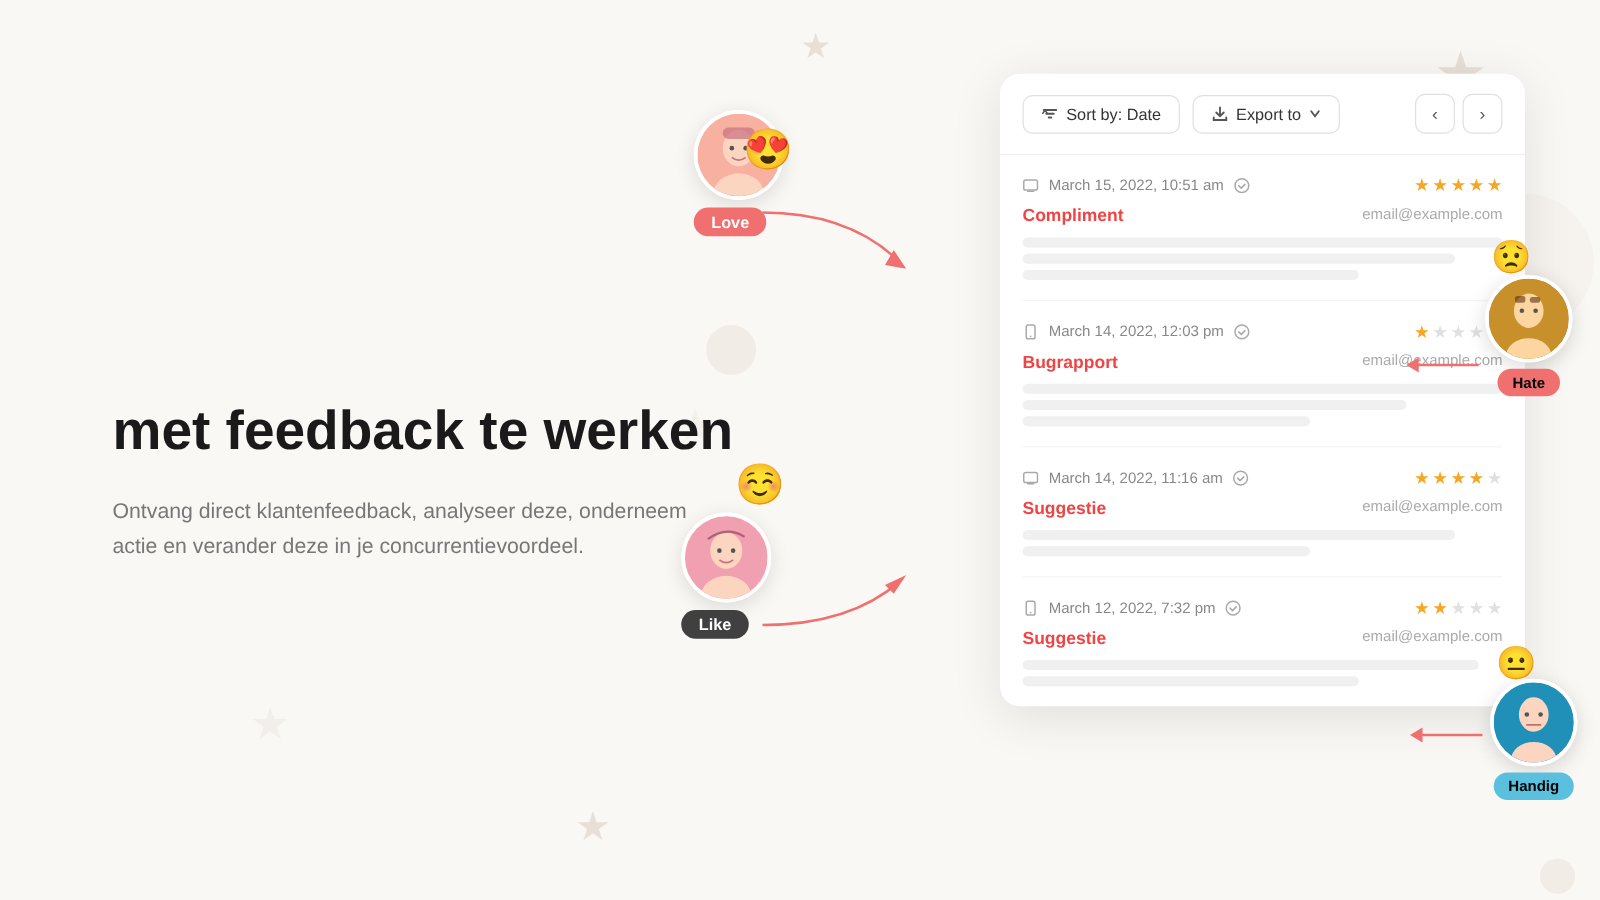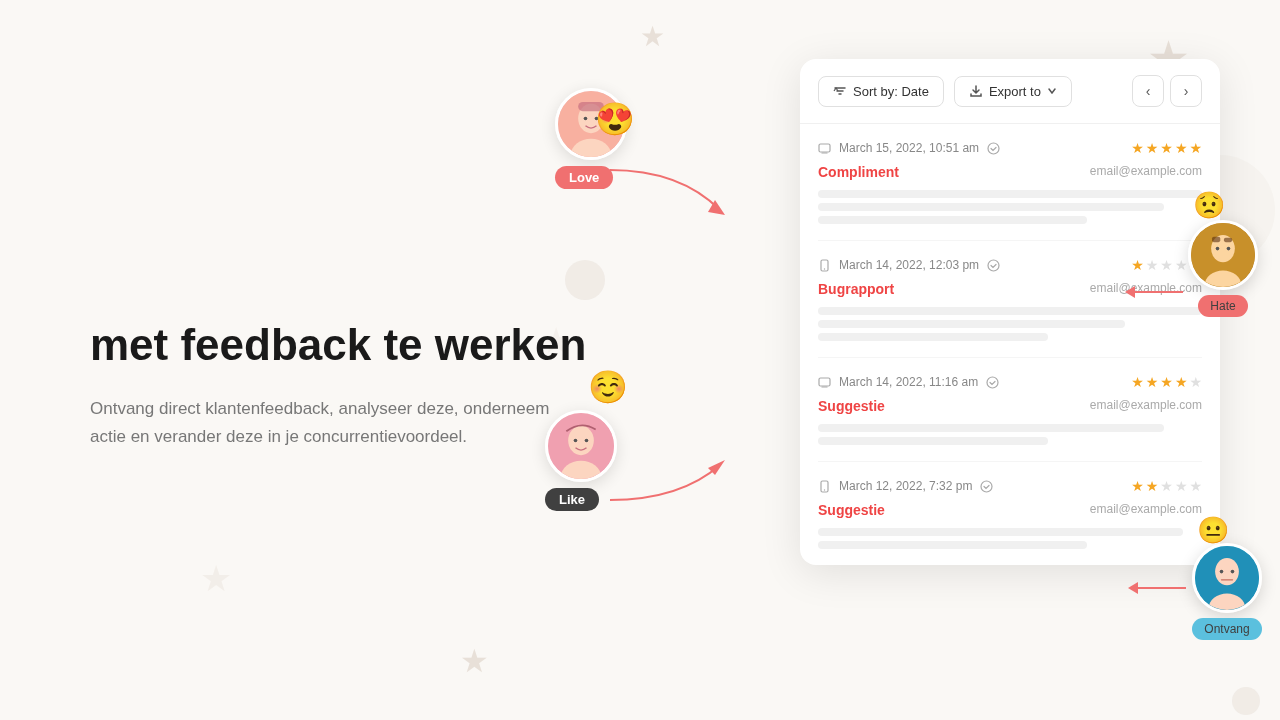--- a/index.html
+++ b/index.html
@@ -256,22 +256,22 @@
       align-items: center;
       justify-content: center;
       font-size: 34px;
       background: #c8a060;
     }
 
     .side-label {
       border-radius: 20px;
       padding: 4px 12px;
       font-size: 12px;
-      font-weight: 400;
-      color: #404040;
+      font-weight: 700;
+      color: #000000;
       margin-top: 5px;
     }
 
     .label-hate { background: #f07070; }
     .label-neutral { background: #5bc0de; }
 
     .side-emoji {
       position: absolute;
       font-size: 26px;
     }
@@ -525,19 +525,19 @@
   <div class="side-avatar-circle" style="background: linear-gradient(135deg,#40b0d0,#2090b8);">
     <svg width="70" height="70" viewBox="0 0 70 70" xmlns="http://www.w3.org/2000/svg">
       <circle cx="35" cy="35" r="35" fill="#2090b8"></circle>
       <ellipse cx="35" cy="28" rx="13" ry="15" fill="#fcd5c0"></ellipse>
       <ellipse cx="35" cy="68" rx="20" ry="16" fill="#fcd5c0"></ellipse>
       <circle cx="29" cy="28" r="2" fill="#555"></circle>
       <circle cx="41" cy="28" r="2" fill="#555"></circle>
       <path d="M29 37 Q35 37 41 37" stroke="#c87060" stroke-width="1.5" fill="none" stroke-linecap="round"></path>
     </svg>
   </div>
-  <div class="side-label label-neutral">Ontvang</div>
+  <div class="side-label label-neutral">Handig</div>
 </div>
 
 <svg class="arrow-svg" style="bottom:120px;right:92px;width:60px;height:24px;" viewBox="0 0 60 24">
   <path d="M58 12 L8 12" stroke="#f07070" stroke-width="2" fill="none"></path>
   <polygon points="10,6 0,12 10,18" fill="#f07070"></polygon>
 </svg>
 
 </body></html>

